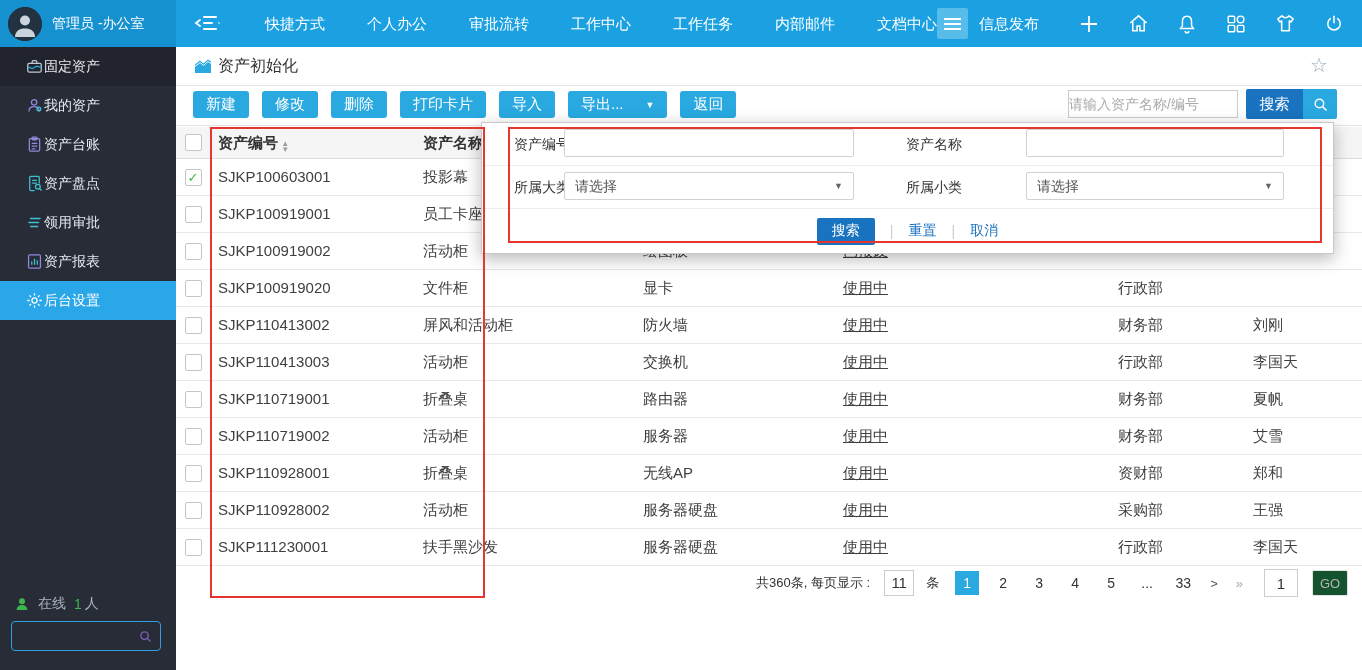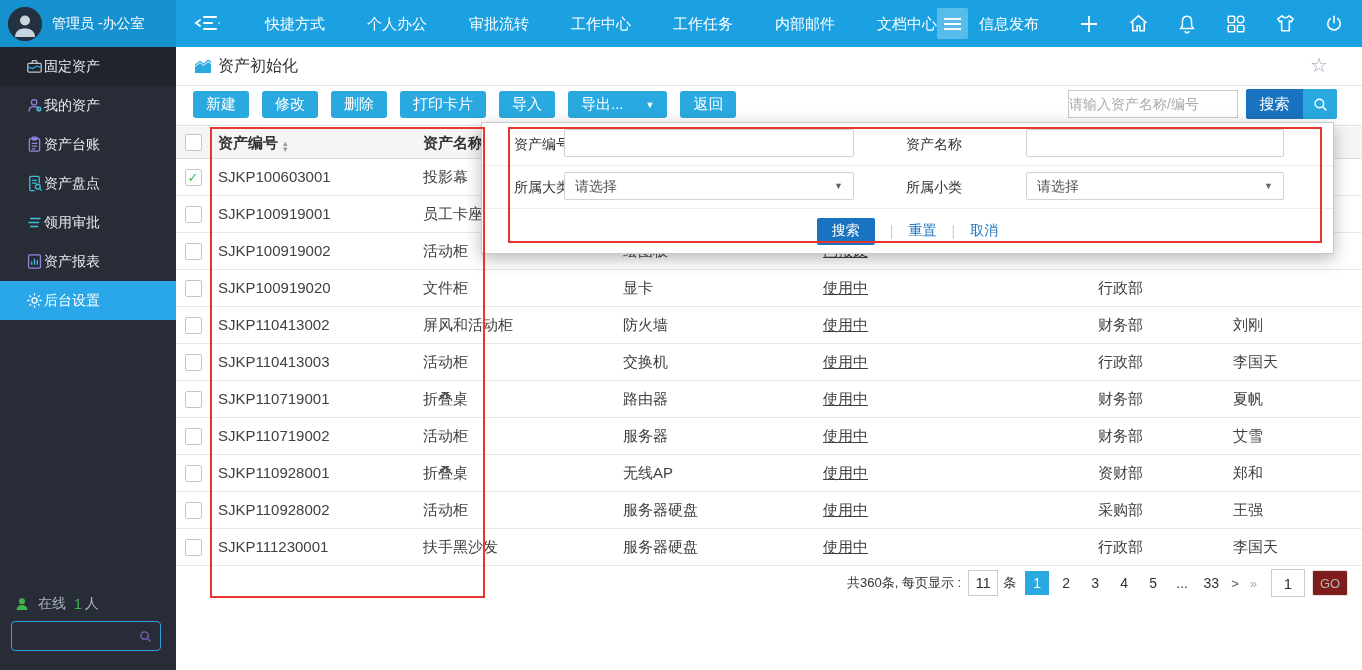--- a/index.html
+++ b/index.html
@@ -59,21 +59,21 @@
 
   
   .table{position:absolute;left:0;right:0;top:80px;}
   .trow{display:flex;height:36px;border-bottom:1px solid #e8e8e8;background:#fff;}
   .thead{height:31px;background:#f5f5f5;border-bottom:1px solid #ddd;font-weight:bold;}
   .cell{line-height:36px;font-size:15px;color:#404040;padding-left:8px;white-space:nowrap;overflow:visible;}
   .thead .cell{line-height:31px;color:#333;font-size:15px;}
   .c0{width:34px;padding:0;display:flex;align-items:center;justify-content:center;flex:none;}
   .c1{width:197px;flex:none;}
   .c2{width:192px;flex:none;}
-  .c3{width:192px;flex:none;}
+  .c3{width:192px;flex:none;margin-left:20px;}
   .c4{width:267px;flex:none;text-decoration:underline;}
   .c5{width:127px;flex:none;}
   .c6{flex:1;}
   .cb{width:15px;height:15px;border:1px solid #c6c6c6;border-radius:2px;background:#fff;display:flex;
       align-items:center;justify-content:center;cursor:pointer;}
   .cb .check{color:#3cb54a;font-size:13px;font-weight:bold;line-height:1;}
   .sort{display:inline-flex;flex-direction:column;vertical-align:2px;margin-left:5px;line-height:0;}
   .sort i{font-style:normal;font-size:9px;color:#9a9a9a;line-height:6px;}
 
   
@@ -92,30 +92,30 @@
   .btn-sp{width:58px;height:27px;background:#1a73c0;color:#fff;border:none;border-radius:2px;font-size:14px;cursor:pointer;font-family:inherit;}
   .sp-sep{color:#ccc;font-size:14px;}
   .sp-link{color:#1a73c0;font-size:14px;cursor:pointer;}
 
   
   .red-rect{position:absolute;border:2px solid #e8352e;z-index:60;pointer-events:none;box-sizing:border-box;}
   .red-table{left:34px;top:80px;width:275px;height:471px;}
   .red-form{left:332px;top:80px;width:814px;height:116px;}
 
   
-  .pagination{position:absolute;right:14px;top:522px;display:flex;align-items:center;gap:5px;font-size:13px;color:#333;}
+  .pagination{position:absolute;right:14px;top:522px;display:flex;align-items:center;gap:12px;font-size:13px;color:#333;}
   .pg-total{margin-right:2px;}
   .pg-size{width:28px;height:24px;border:1px solid #ccc;text-align:center;line-height:24px;font-size:15px;color:#333;}
   .pg-unit{margin-right:4px;}
   .pg{min-width:16px;height:24px;line-height:24px;text-align:center;padding:0 4px;cursor:pointer;font-size:14px;color:#333;}
   .pg.active{background:#29a9e0;color:#fff;min-width:24px;padding:0;}
   .pg-next{color:#555;cursor:pointer;padding:0 3px;}
   .pg-last{color:#aaa;cursor:pointer;font-size:13px;padding:0 3px;}
   .pg-goto{width:28px;height:24px;border:1px solid #ccc;text-align:center;font-size:15px;outline:none;color:#333;margin-left:6px;font-family:inherit;}
-  .pg-go{width:36px;height:26px;background:#7f1d1d;border:1px solid #e2e2e2;border-radius:2px;color:#b5b5b5;
+  .pg-go{width:36px;height:26px;background:#14532d;border:1px solid #e2e2e2;border-radius:2px;color:#b5b5b5;
          font-size:13px;margin-left:2px;cursor:pointer;font-family:inherit;}
 </style>
 </head>
 <body>
 
 <div class="app">
 
   <div class="topbar">
     <div class="user-block">
       <div class="avatar">

